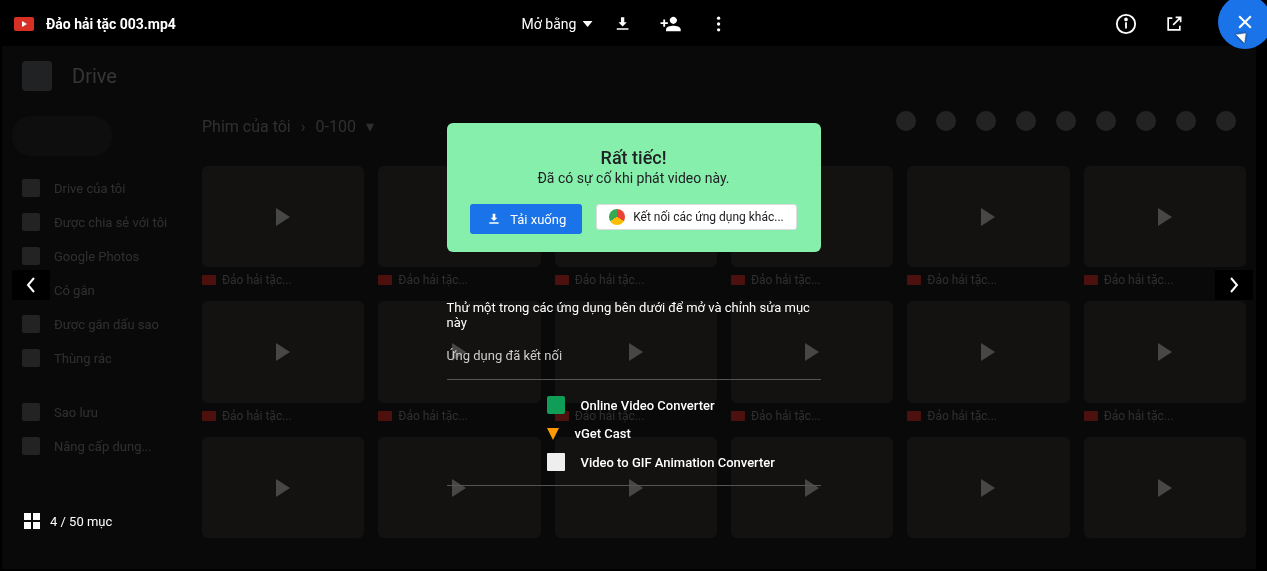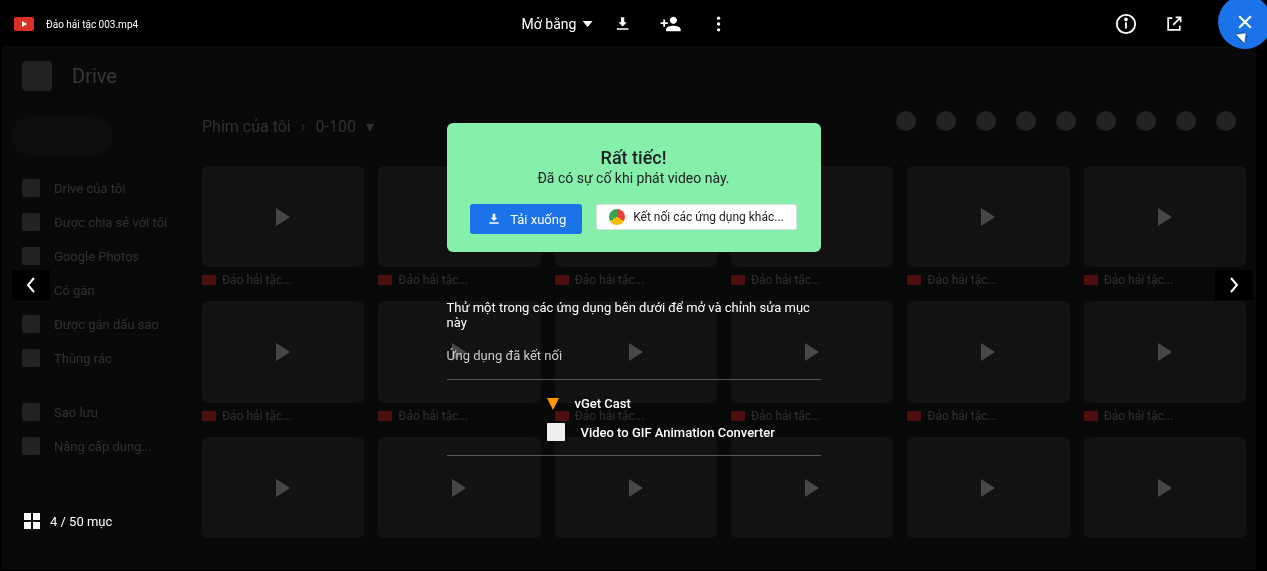--- a/index.html
+++ b/index.html
@@ -2,21 +2,21 @@
 <html><head>
 <meta charset="utf-8">
 <style>
 * { margin: 0; padding: 0; box-sizing: border-box; font-family: Roboto, Arial, sans-serif; }
 body { width: 1267px; height: 571px; background: #000; overflow: hidden; position: relative; }
 
 
 .header { position: absolute; top: 2px; left: 2px; right: 11px; height: 44px; background: #000; display: flex; align-items: center; padding: 0 12px; z-index: 50; }
 .file-icon { width: 20px; height: 14px; background: #d93025; border-radius: 2px; margin-right: 12px; display: flex; align-items: center; justify-content: center; }
 .file-icon::after { content: ''; width: 0; height: 0; border-left: 5px solid #fff; border-top: 3px solid transparent; border-bottom: 3px solid transparent; }
-.file-name { color: #fff; font-size: 10px; flex: 0 0 auto; }
+.file-name { color: #fff; font-size: 14px; flex: 0 0 auto; font-weight: bold; }
 .header-center { position: absolute; left: 50%; transform: translateX(-50%); display: flex; align-items: center; gap: 12px; }
 .open-with { color: #fff; font-size: 14px; display: flex; align-items: center; gap: 6px; cursor: pointer; }
 .icon-btn { width: 36px; height: 36px; display: flex; align-items: center; justify-content: center; cursor: pointer; color: #fff; border-radius: 50%; }
 .header-right { position: absolute; right: 12px; display: flex; align-items: center; gap: 12px; }
 .close-highlight { position: absolute; right: -5px; top: -5px; width: 54px; height: 54px; background: #1a73e8; border-radius: 50%; display: flex; align-items: center; justify-content: center; z-index: 60; }
 .cursor { position: absolute; width: 0; height: 0; border-left: 8px solid #fff; border-top: 6px solid transparent; border-bottom: 6px solid transparent; transform: rotate(-45deg); right: 20px; top: 30px; z-index: 61; filter: drop-shadow(0 0 1px #000); }
 
 
 .drive-bg { position: absolute; top: 46px; left: 2px; right: 11px; bottom: 2px; background: #1a1a1a; opacity: 0.35; overflow: hidden; }
 .drive-header { height: 60px; display: flex; align-items: center; padding: 0 20px; gap: 20px; }
@@ -304,20 +304,24 @@
       <div class="chrome-ic"></div>
       <span>Kết nối các ứng dụng khác...</span>
     </button>
   </div>
 </div>
 
 <div class="apps">
   <div class="apps-title">Thử một trong các ứng dụng bên dưới để mở và chỉnh sửa mục này</div>
   <div class="apps-sub">Ứng dụng đã kết nối</div>
   <div class="app-row">
+    <div class="app-ic green"></div>
+    <span>Online Video Converter</span>
+  </div>
+  <div class="app-row">
     <div class="app-ic orange"></div>
     <span>vGet Cast</span>
   </div>
   <div class="app-row">
     <div class="app-ic doc"></div>
     <span>Video to GIF Animation Converter</span>
   </div>
   <div class="apps-divider"></div>
 </div>
 

